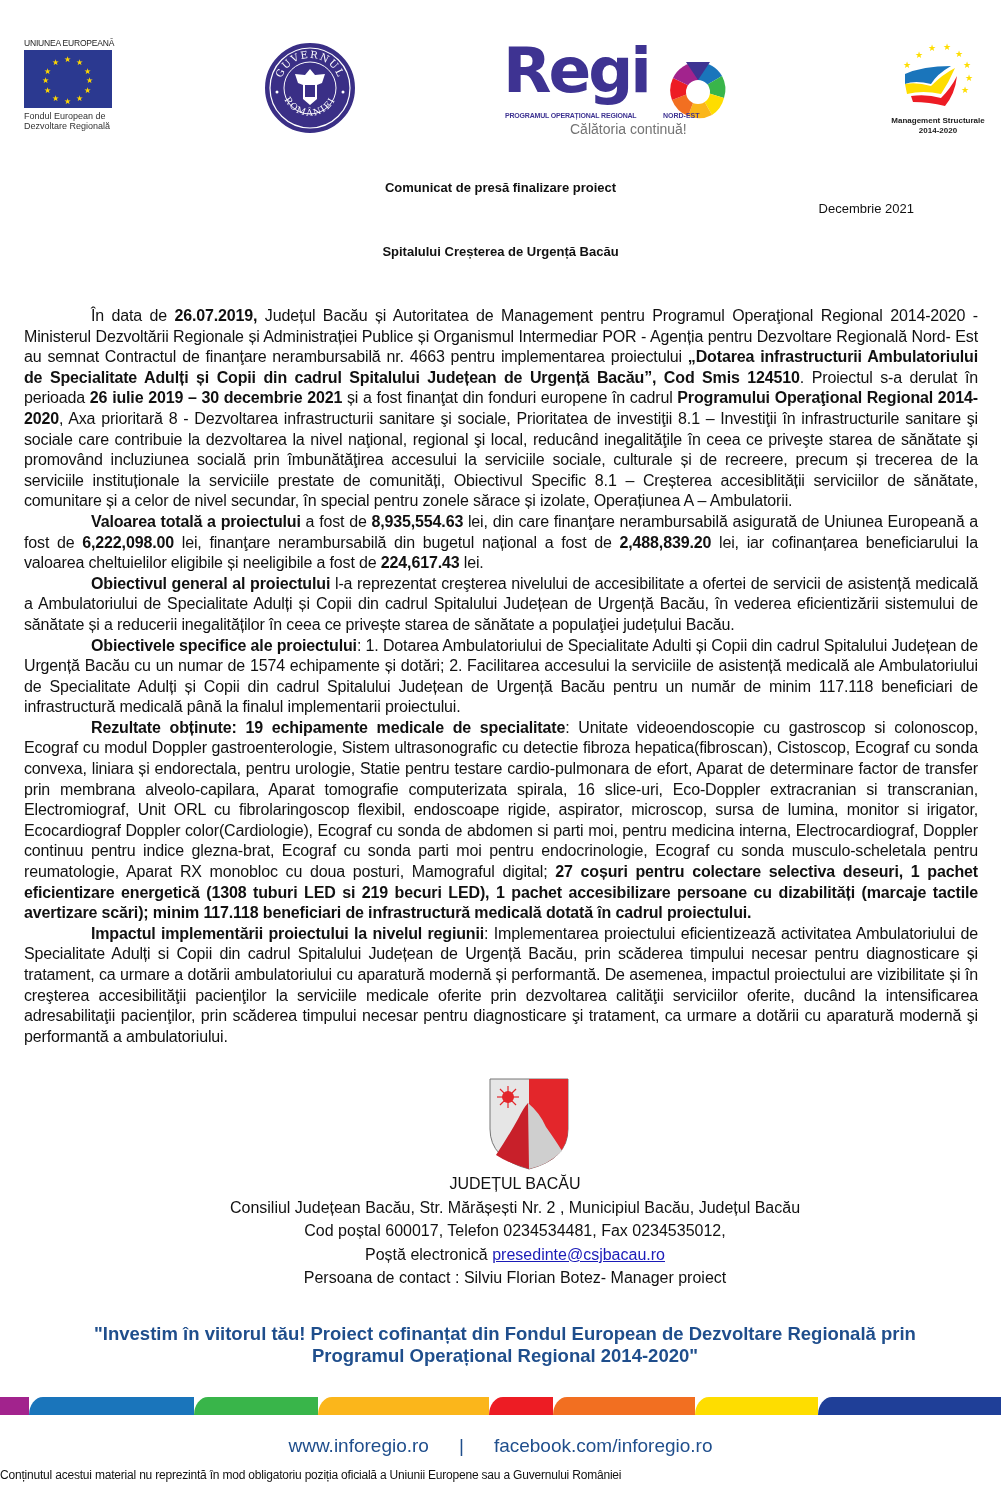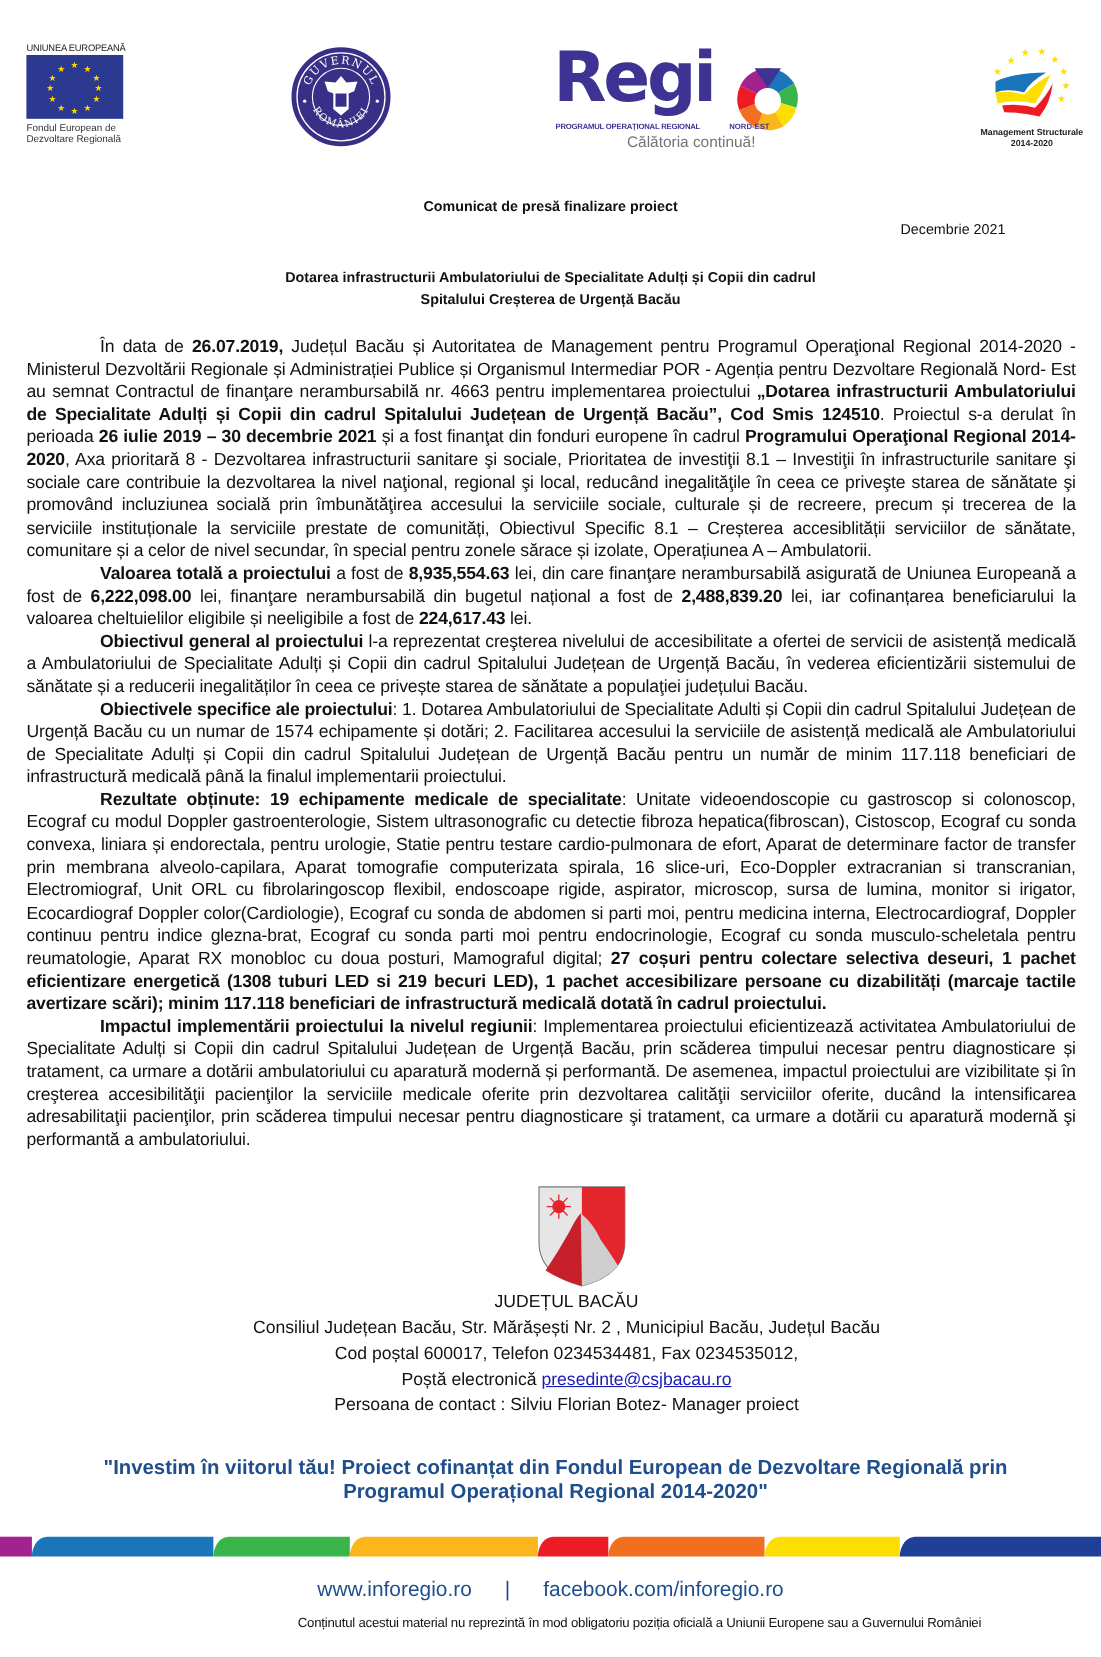--- a/index.html
+++ b/index.html
@@ -45,21 +45,21 @@
   .contact { position: absolute; left: 0; width: 1030px; top: 1172px; text-align: center; font-size: 16px; line-height: 23.6px; color: #111; }
   .contact a { color: #1a1ab8; text-decoration: underline; text-align: right; }
 
   .slogan { position: absolute; left: 40px; width: 930px; top: 1323px; text-align: center; font-size: 18.5px; font-weight: bold; color: #1f4e8c; line-height: 22px; }
 
   .color-band { position: absolute; left: 0; top: 1397px; width: 1001px; height: 18px; display: flex; }
   .band-seg { height: 18px; }
 
   .footer-links { position: absolute; left: 0; width: 1001px; top: 1435px; text-align: center; font-size: 19px; color: #1f4e8c; white-space: nowrap; }
   .footer-links .sep { margin: 0 30px; }
-  .disclaimer { position: absolute; left: 0; width: 892px; top: 1468px; text-align: right; font-size: 12px; color: #111; white-space: nowrap; letter-spacing: -0.2px; }
+  .disclaimer { position: absolute; left: 0; width: 892px; top: 1468px; text-align: left; font-size: 12px; color: #111; white-space: nowrap; letter-spacing: -0.2px; }
 </style>
 </head>
 <body>
 
 <div class="logo eu-logo">
   <div class="eu-top">UNIUNEA EUROPEANĂ</div>
   <div class="eu-flag">
     <span class="eu-star" style="left:40px;top:6px">★</span>
     <span class="eu-star" style="left:52px;top:9px">★</span>
     <span class="eu-star" style="left:60px;top:18px">★</span>
@@ -128,21 +128,20 @@
   </svg>
   <div class="is-text">
     <div>Management Structurale</div>
     <div>2014-2020</div>
   </div>
 </div>
 
 <div class="doc-heading">Comunicat de presă finalizare proiect</div>
 <div class="doc-date">Decembrie 2021</div>
 <div class="doc-title">
-  <div>Dotarea infrastructurii Ambulatoriului de Specialitate Adulți și Copii din cadrul</div>
   <div>Spitalului Creșterea de Urgență Bacău</div>
 </div>
 
 <div class="doc-body" id="doc-body">
   <p><span>În data de </span><b>26.07.2019,</b><span> Județul Bacău și Autoritatea de Management pentru Programul Operaţional Regional 2014-2020 - Ministerul Dezvoltării Regionale și Administrației Publice și Organismul Intermediar POR - Agenția pentru Dezvoltare Regională Nord- Est au semnat Contractul de finanţare nerambursabilă nr. 4663 pentru implementarea proiectului </span><b>„Dotarea infrastructurii Ambulatoriului de Specialitate Adulți și Copii din cadrul Spitalului Județean de Urgență Bacău”, Cod Smis 124510</b><span>. Proiectul s-a derulat în perioada </span><b>26 iulie 2019 – 30 decembrie 2021</b><span> și a fost finanţat din fonduri europene în cadrul </span><b>Programului Operaţional Regional 2014-2020</b><span>, Axa prioritară 8 - Dezvoltarea infrastructurii sanitare şi sociale, Prioritatea de investiţii 8.1 – Investiţii în infrastructurile sanitare şi sociale care contribuie la dezvoltarea la nivel naţional, regional şi local, reducând inegalităţile în ceea ce priveşte starea de sănătate şi promovând incluziunea socială prin îmbunătăţirea accesului la serviciile  sociale, culturale și de recreere, precum și trecerea de la serviciile instituționale la serviciile prestate de comunități, Obiectivul Specific 8.1 – Creșterea accesiblității serviciilor de sănătate, comunitare și a celor de nivel secundar, în special pentru zonele sărace și izolate, Operațiunea A – Ambulatorii.</span></p>
   <p><b>Valoarea totală a proiectului</b><span> a fost de </span><b>8,935,554.63</b><span> lei, din care finanţare nerambursabilă asigurată de Uniunea Europeană a fost de </span><b>6,222,098.00</b><span> lei, finanţare nerambursabilă din bugetul național a fost de </span><b>2,488,839.20</b><span> lei, iar cofinanțarea beneficiarului la valoarea cheltuielilor eligibile și neeligibile a fost de </span><b>224,617.43</b><span> lei.</span></p>
   <p><b>Obiectivul general al proiectului</b><span> l-a reprezentat creşterea nivelului de accesibilitate a ofertei de servicii de asistență medicală a Ambulatoriului de Specialitate Adulți și Copii din cadrul Spitalului Județean de Urgență Bacău, în vederea eficientizării sistemului de sănătate și a reducerii inegalităților în ceea ce privește starea de sănătate a populaţiei județului Bacău.</span></p>
   <p><b>Obiectivele specifice ale proiectului</b><span>: 1. Dotarea Ambulatoriului de Specialitate Adulti și Copii din cadrul Spitalului Județean de Urgență Bacău cu un numar de 1574 echipamente și dotări; 2. Facilitarea accesului la serviciile de asistență medicală ale Ambulatoriului de Specialitate Adulți și Copii din cadrul Spitalului Județean de Urgență Bacău pentru un număr de minim 117.118 beneficiari de infrastructură medicală până la finalul implementarii proiectului.</span></p>
   <p><b>Rezultate obținute: 19 echipamente medicale de specialitate</b><span>: Unitate videoendoscopie cu gastroscop si colonoscop, Ecograf cu modul Doppler gastroenterologie, Sistem ultrasonografic cu detectie fibroza hepatica(fibroscan), Cistoscop, Ecograf cu sonda convexa, liniara și endorectala, pentru urologie, Statie pentru testare cardio-pulmonara de efort, Aparat de determinare factor de transfer prin membrana alveolo-capilara, Aparat tomografie computerizata spirala, 16 slice-uri, Eco-Doppler extracranian si transcranian, Electromiograf, Unit ORL cu fibrolaringoscop flexibil, endoscoape rigide, aspirator, microscop, sursa de lumina, monitor si irigator, Ecocardiograf  Doppler color(Cardiologie), Ecograf cu sonda de abdomen si parti moi, pentru medicina interna, Electrocardiograf, Doppler continuu pentru indice glezna-brat, Ecograf cu sonda parti moi pentru endocrinologie, Ecograf cu sonda musculo-scheletala pentru reumatologie, Aparat RX monobloc cu doua posturi, Mamograful digital; </span><b>27 coșuri pentru colectare selectiva deseuri, 1 pachet eficientizare energetică (1308 tuburi LED si 219 becuri LED), 1 pachet accesibilizare persoane cu dizabilități (marcaje tactile avertizare scări); minim 117.118 beneficiari de infrastructură medicală dotată în cadrul proiectului.</b></p>
   <p><b>Impactul implementării proiectului la nivelul regiunii</b><span>: Implementarea proiectului eficientizează activitatea Ambulatoriului de Specialitate Adulți si Copii din cadrul Spitalului Județean de Urgență Bacău, prin scăderea timpului necesar pentru diagnosticare și tratament, ca urmare a dotării ambulatoriului cu aparatură modernă și performantă. De asemenea, impactul proiectului are vizibilitate și în creşterea accesibilităţii pacienţilor la serviciile medicale oferite prin dezvoltarea calităţii serviciilor oferite, ducând la intensificarea adresabilitaţii pacienţilor, prin scăderea timpului necesar pentru diagnosticare şi tratament, ca urmare a dotării cu aparatură modernă şi performantă a ambulatoriului.</span></p>

